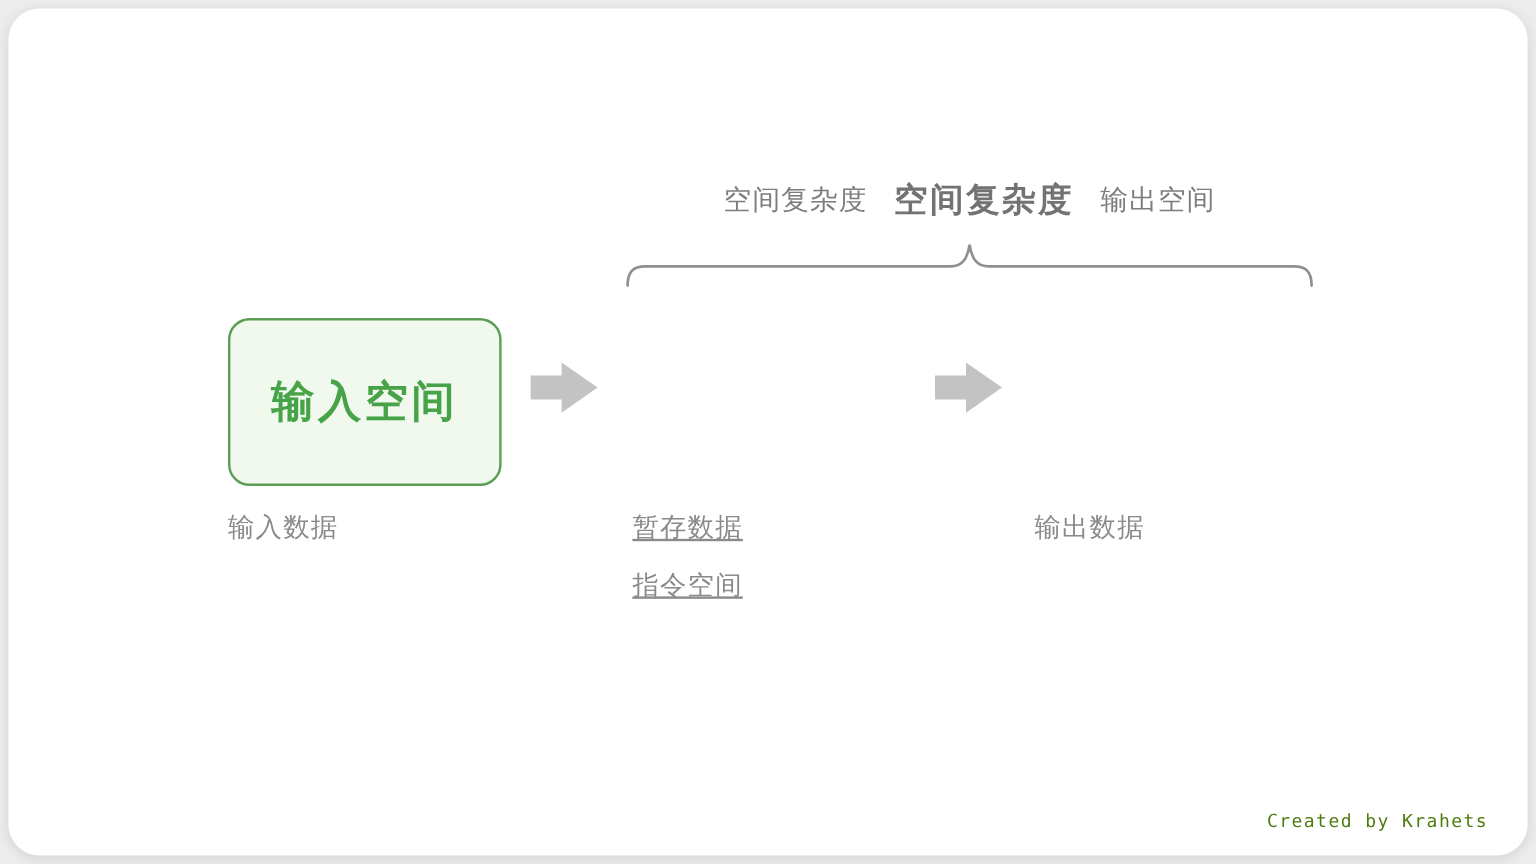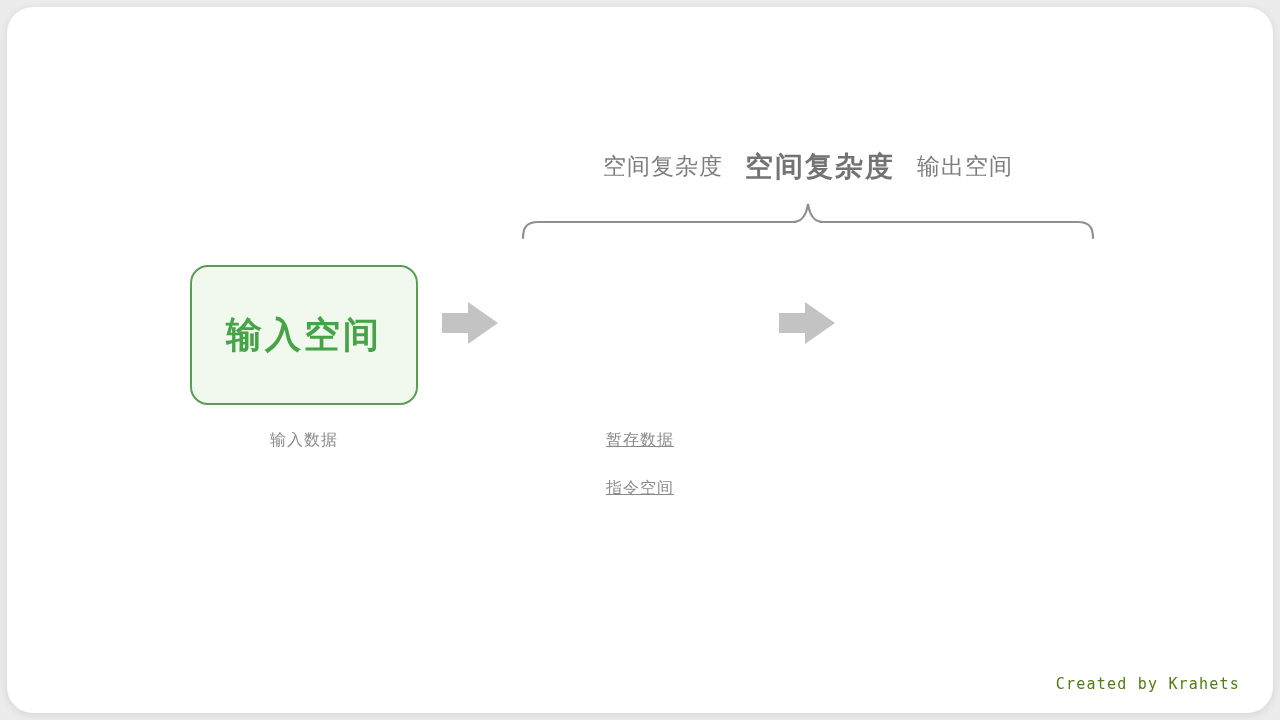--- a/index.html
+++ b/index.html
@@ -41,21 +41,21 @@
   .node-1{left:190px;width:228px;}
   .node-2{left:527px;width:226px;}
   .node-3{left:862px;width:227px;}
   
   .arrow{position:absolute;top:301px;}
   .arrow-1{left:442px;}
   .arrow-2{left:779px;}
   
   .notes{
     position:absolute;top:416px;
-    text-align:center;font-size:16px;color:#8a8a8a;
+    font-size:22px;color:#8a8a8a;
     line-height:48px;letter-spacing:1px;
   }
   .notes-1{left:190px;width:228px;}
   .notes-2{left:527px;width:226px;text-decoration:underline;}
   .notes-3{left:862px;width:227px;}
   .notes div{height:48px;}
   
   .watermark{
     position:absolute;right:40px;top:675px;
     font-family:"DejaVu Sans Mono","Liberation Mono",monospace;
@@ -94,16 +94,19 @@
 
   <div class="notes notes-1">
     <div>输入数据</div>
   </div>
 
   <div class="notes notes-2">
     <div>暂存数据</div>
     <div>指令空间</div>
   </div>
 
+  <div class="notes notes-3">
+    <div>输出数据</div>
+  </div>
 
   <div class="watermark">Created by Krahets</div>
 
 </div>
 
 </body></html>

